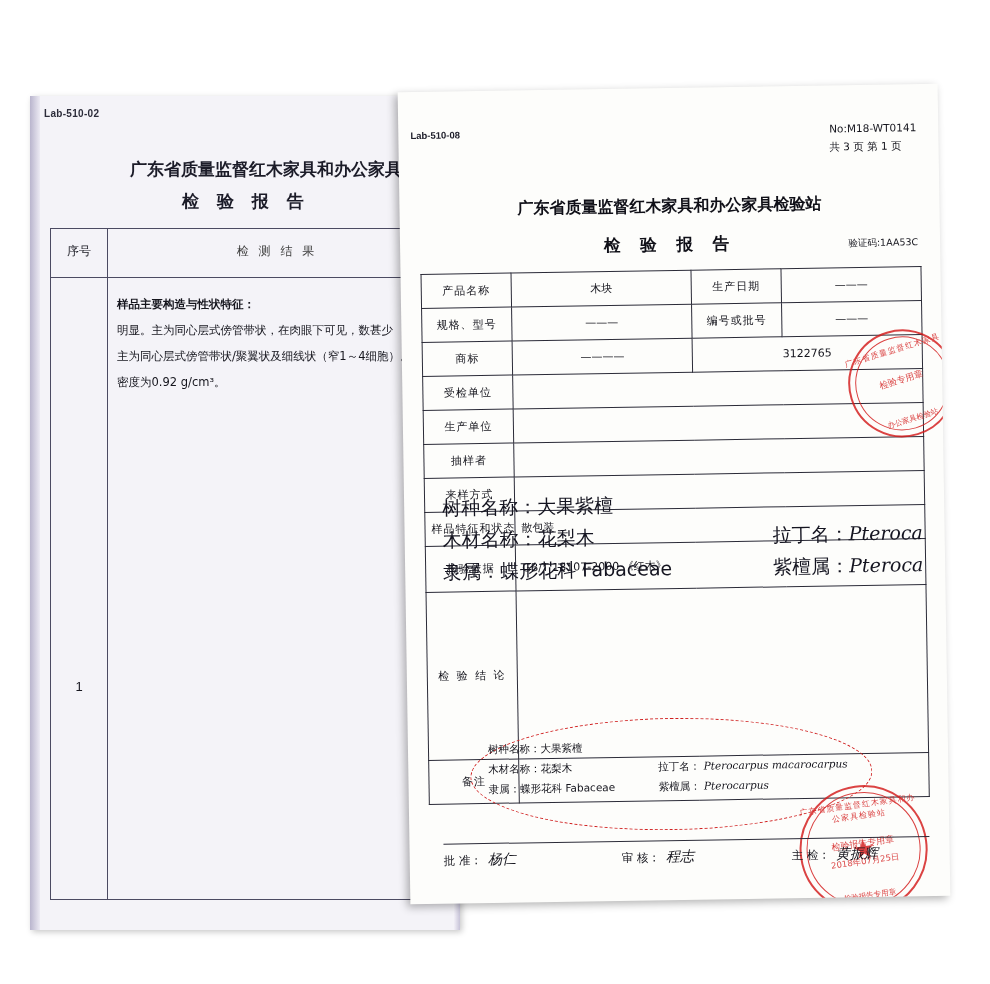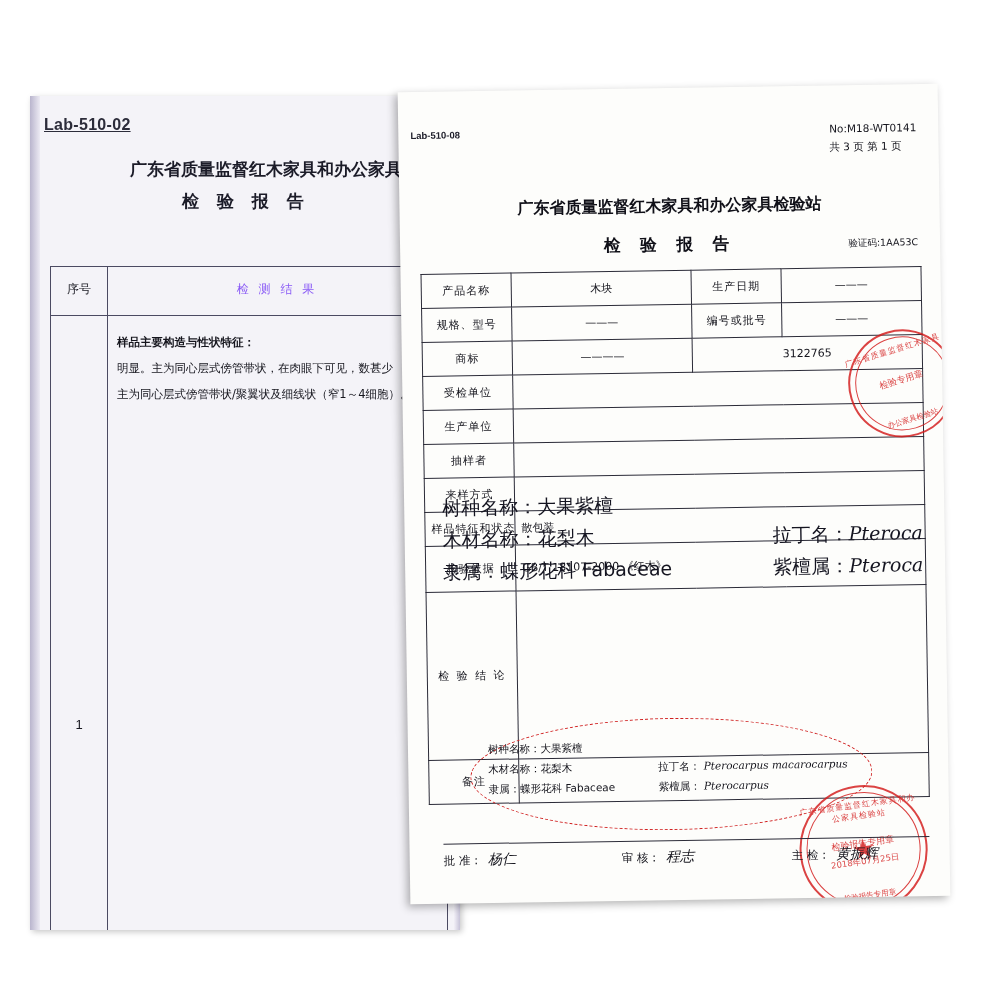--- a/index.html
+++ b/index.html
@@ -35,26 +35,25 @@
   }
   #back-doc .edge-right {
     position: absolute;
     right: 0; top: 0; bottom: 0;
     width: 6px;
     background: linear-gradient(to left, #c7c3d8, #f2f0f7);
   }
   #back-doc .code {
     position: absolute;
     left: 14px;
-    top: 20px;
-    font-size: 16px;
+    top: 12px;
+    font-size: 10px;
     font-weight: bold;
     color: #2c2c3a;
     letter-spacing: 0.3px;
-    text-decoration: underline;
   }
   #back-doc .title1 {
     position: absolute;
     left: 100px;
     top: 62px;
     font-size: 17px;
     font-weight: bold;
     color: #1b1b28;
     white-space: nowrap;
     font-family: "DejaVu Sans", sans-serif;
@@ -70,21 +69,20 @@
     white-space: nowrap;
     font-family: "DejaVu Sans", sans-serif;
   }
   #back-doc .tbl {
     position: absolute;
     left: 20px;
     top: 132px;
     width: 396px;
     height: 670px;
     border: 1px solid #4b4a62;
-    margin-top: 38px;
   }
   #back-doc .hdr-row {
     position: absolute;
     left: 0; right: 0; top: 0;
     height: 48px;
     border-bottom: 1px solid #4b4a62;
   }
   #back-doc .col-div {
     position: absolute;
     left: 56px; top: 0; bottom: 0;
@@ -98,21 +96,21 @@
     font-size: 12px;
     color: #16161f;
     font-family: "DejaVu Sans", sans-serif;
   }
   #back-doc .hdr-b {
     position: absolute;
     left: 56px; right: 0; top: 14px;
     text-align: center;
     font-size: 12px;
     letter-spacing: 3px;
-    color: #8b5cf6;
+    color: #404040;
     font-family: "DejaVu Sans", sans-serif;
   }
   #back-doc .rowno {
     position: absolute;
     left: 0; width: 56px;
     top: 450px;
     text-align: center;
     font-size: 13px;
     color: #16161f;
   }
@@ -405,20 +403,21 @@
       <div class="hdr-row"></div>
       <div class="col-div"></div>
       <div class="hdr-a">序号</div>
       <div class="hdr-b">检 测 结 果</div>
       <div class="rowno">1</div>
 
       <div class="body-text">
         <p class="b">样品主要构造与性状特征：</p>
         <p>明显。主为同心层式傍管带状，在肉眼下可见，数甚少</p>
         <p>主为同心层式傍管带状/聚翼状及细线状（窄1～4细胞）。</p>
+        <p>密度为0.92 g/cm³。</p>
       </div>
     </div>
   </div>
 
   <div id="front-doc">
 
     <div class="f-code">Lab-510-08</div>
 
     <div class="f-no">
       <div>No:M18-WT0141</div>

